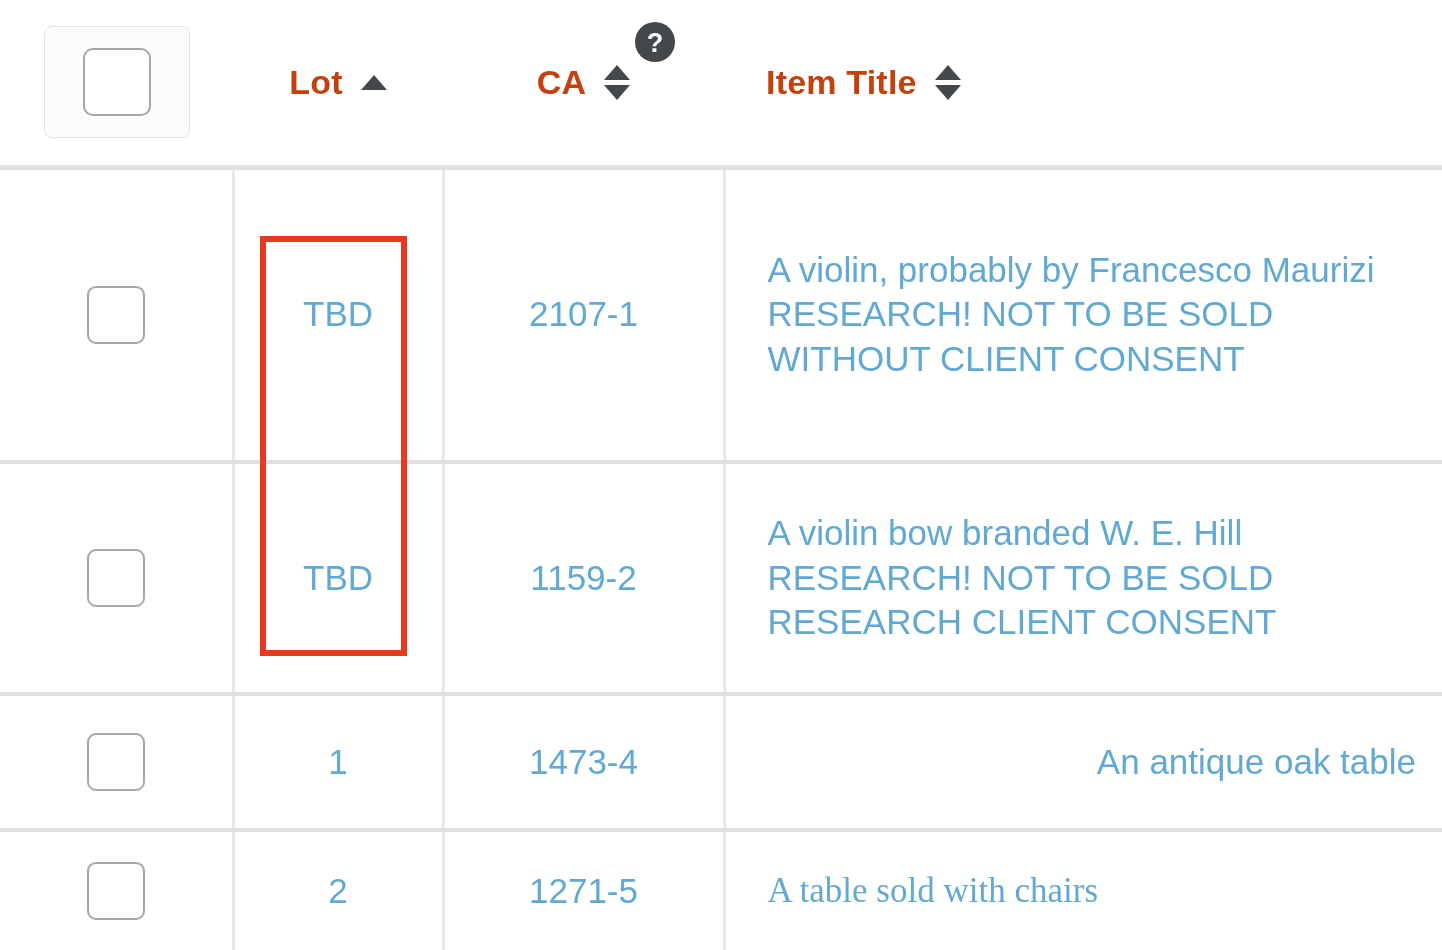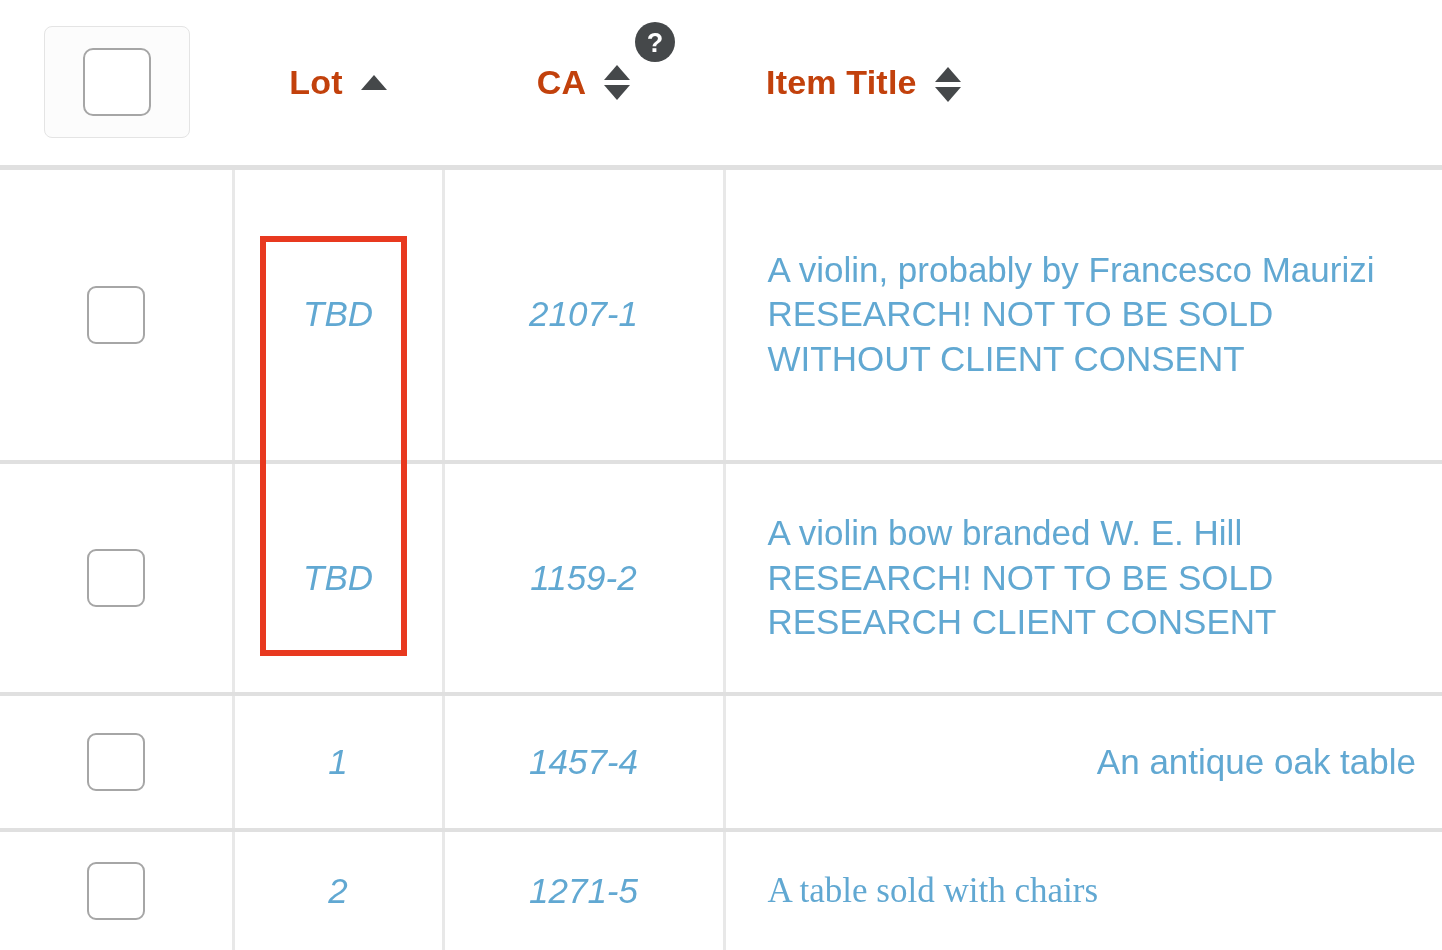--- a/index.html
+++ b/index.html
@@ -136,21 +136,20 @@
   tbody td.cell-check {
     border-right: 3px solid #e8e8e8;
     text-align: center;
   }
   tbody td.cell-title {
     border-right: 0;
   }
 
   .cell-lot, .cell-ca {
     text-align: center;
-    font-style: italic;
   }
   .link-text {
     color: #61a8d2;
     font-size: 35px;
     line-height: 1.28;
     font-weight: normal;
   }
   .cell-lot .link-text,
   .cell-ca .link-text {
     display: inline-block;
@@ -219,21 +218,21 @@
                 <svg width="42" height="42" viewBox="0 0 42 42" aria-hidden="true">
                   <circle cx="21" cy="21" r="20" fill="#45484a"></circle>
                   <text x="21" y="31" text-anchor="middle" font-family="Liberation Sans, sans-serif" font-size="27" font-weight="bold" fill="#ffffff">?</text>
                 </svg>
               </span>
             </span>
           </div>
         </th>
 
         <th>
-          <div class="th-inner" style="justify-content:flex-start;padding-left:42px;align-items:flex-end;">
+          <div class="th-inner" style="justify-content:flex-start;padding-left:42px;">
             <span class="th-label">Item Title</span>
             <span class="sort-icon both">
               <span class="tri tri-up"></span>
               <span class="tri tri-down"></span>
             </span>
           </div>
         </th>
 
       </tr>
     </thead>
@@ -277,21 +276,21 @@
       <tr style="height:136px;">
         <td class="cell-check">
           <div class="check-holder">
             <div class="cbox row-cbox"></div>
           </div>
         </td>
         <td class="cell-lot">
           <a class="link-text" href="#" style="text-decoration:none;">1</a>
         </td>
         <td class="cell-ca">
-          <a class="link-text" href="#" style="text-decoration:none;">1457-4</a>
+          <a class="link-text" href="#" style="text-decoration:none;">1473-4</a>
         </td>
         <td class="cell-title">
           <a class="link-text" href="#" style="text-decoration:none;text-align:right;">An antique oak table</a>
         </td>
       </tr>
 
       <tr style="height:120px;">
         <td class="cell-check" style="border-bottom:0;">
           <div class="check-holder">
             <div class="cbox row-cbox"></div>

